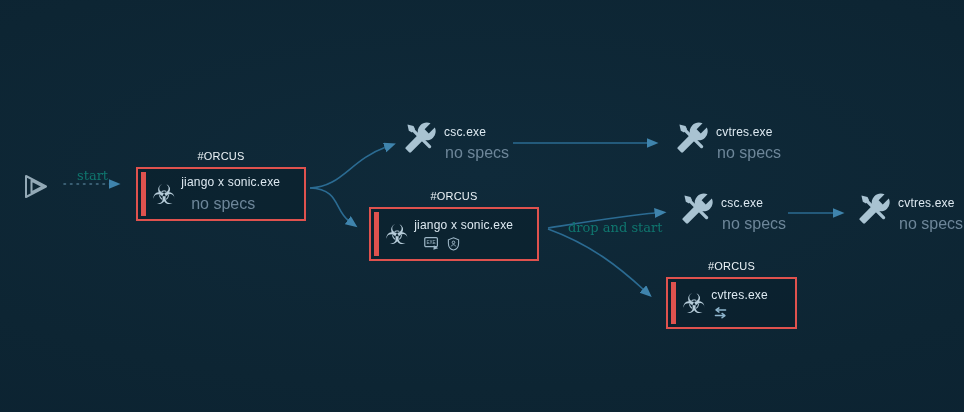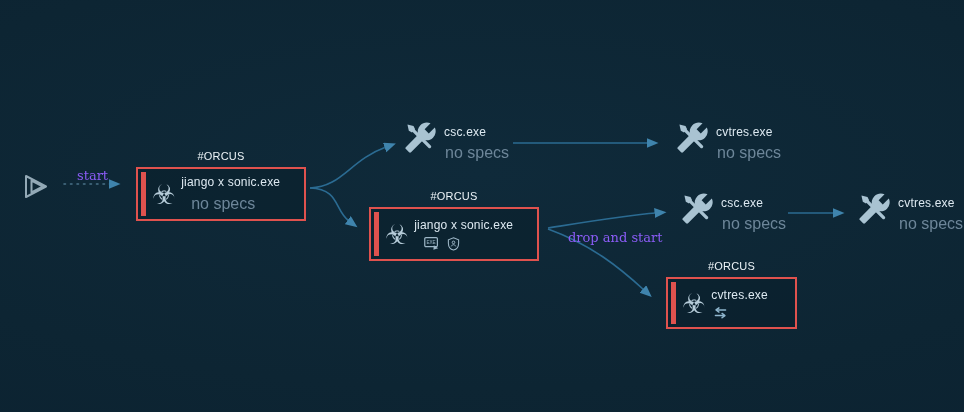--- a/index.html
+++ b/index.html
@@ -11,21 +11,21 @@
   .abs{position:absolute;}
   svg{display:block;}
 
   
   #edges{position:absolute;left:0;top:0;pointer-events:none;}
 
   
   .edge-label{
     position:absolute;
     font-family:"DejaVu Serif", serif;
-    font-size:13px;color:#8b5cf6;white-space:nowrap;
+    font-size:13px;color:#0f766e;white-space:nowrap;
   }
 
   
   .tag{
     position:absolute;text-align:center;
     font-size:11px;color:#ecf3f7;letter-spacing:.2px;white-space:nowrap;
   }
 
   
   .pnode{
@@ -128,21 +128,21 @@
         <path d="M10.5 8.8 L15.2 12.2 L10 13.6 Z" fill="#9db6c6"></path>
       </svg>
       <svg width="13" height="14" viewBox="0 0 24 26">
         <path d="M12 1.5l9.5 3.8v6.2c0 6-4 11.3-9.5 12.8C6.5 22.8 2.5 17.5 2.5 11.5V5.3L12 1.5z" fill="none" stroke="#9db6c6" stroke-width="2"></path>
         <circle cx="12" cy="10" r="2.4" fill="none" stroke="#9db6c6" stroke-width="1.8"></circle>
         <path d="M7.8 17.5c.9-2.1 2.5-3.2 4.2-3.2s3.3 1.1 4.2 3.2" fill="none" stroke="#9db6c6" stroke-width="1.8"></path>
       </svg>
     </div>
   </div>
 </div>
-<div class="edge-label" style="left:568px;top:230px;">drop and start</div>
+<div class="edge-label" style="left:568px;top:220px;">drop and start</div>
 
 <div class="snode" style="left:681px;top:192px;">
   <svg width="33" height="33" viewBox="0 0 24 24">
     <g fill="#a9c3d2" transform="translate(24,0) scale(-1,1)">
       <path d="M22.7 19l-9.1-9.1c.9-2.3.4-5-1.5-6.9-2-2-5-2.4-7.4-1.3L9 6 6 9 1.6 4.7C.4 7.1.9 10.1 2.9 12.1c1.9 1.9 4.6 2.4 6.9 1.5l9.1 9.1c.4.4 1 .4 1.4 0l2.3-2.3c.5-.4.5-1.1.1-1.4z"></path>
     </g>
     <line x1="6.4" y1="6.4" x2="18.6" y2="18.6" stroke="#a9c3d2" stroke-width="2.4" stroke-linecap="round"></line>
     <path fill="#a9c3d2" d="M2.5 2.5 l4.4 1.2 1.2 2.3 -2.3 2.3 -2.3-1.2 z"></path>
   </svg>
   <div class="ncol">

